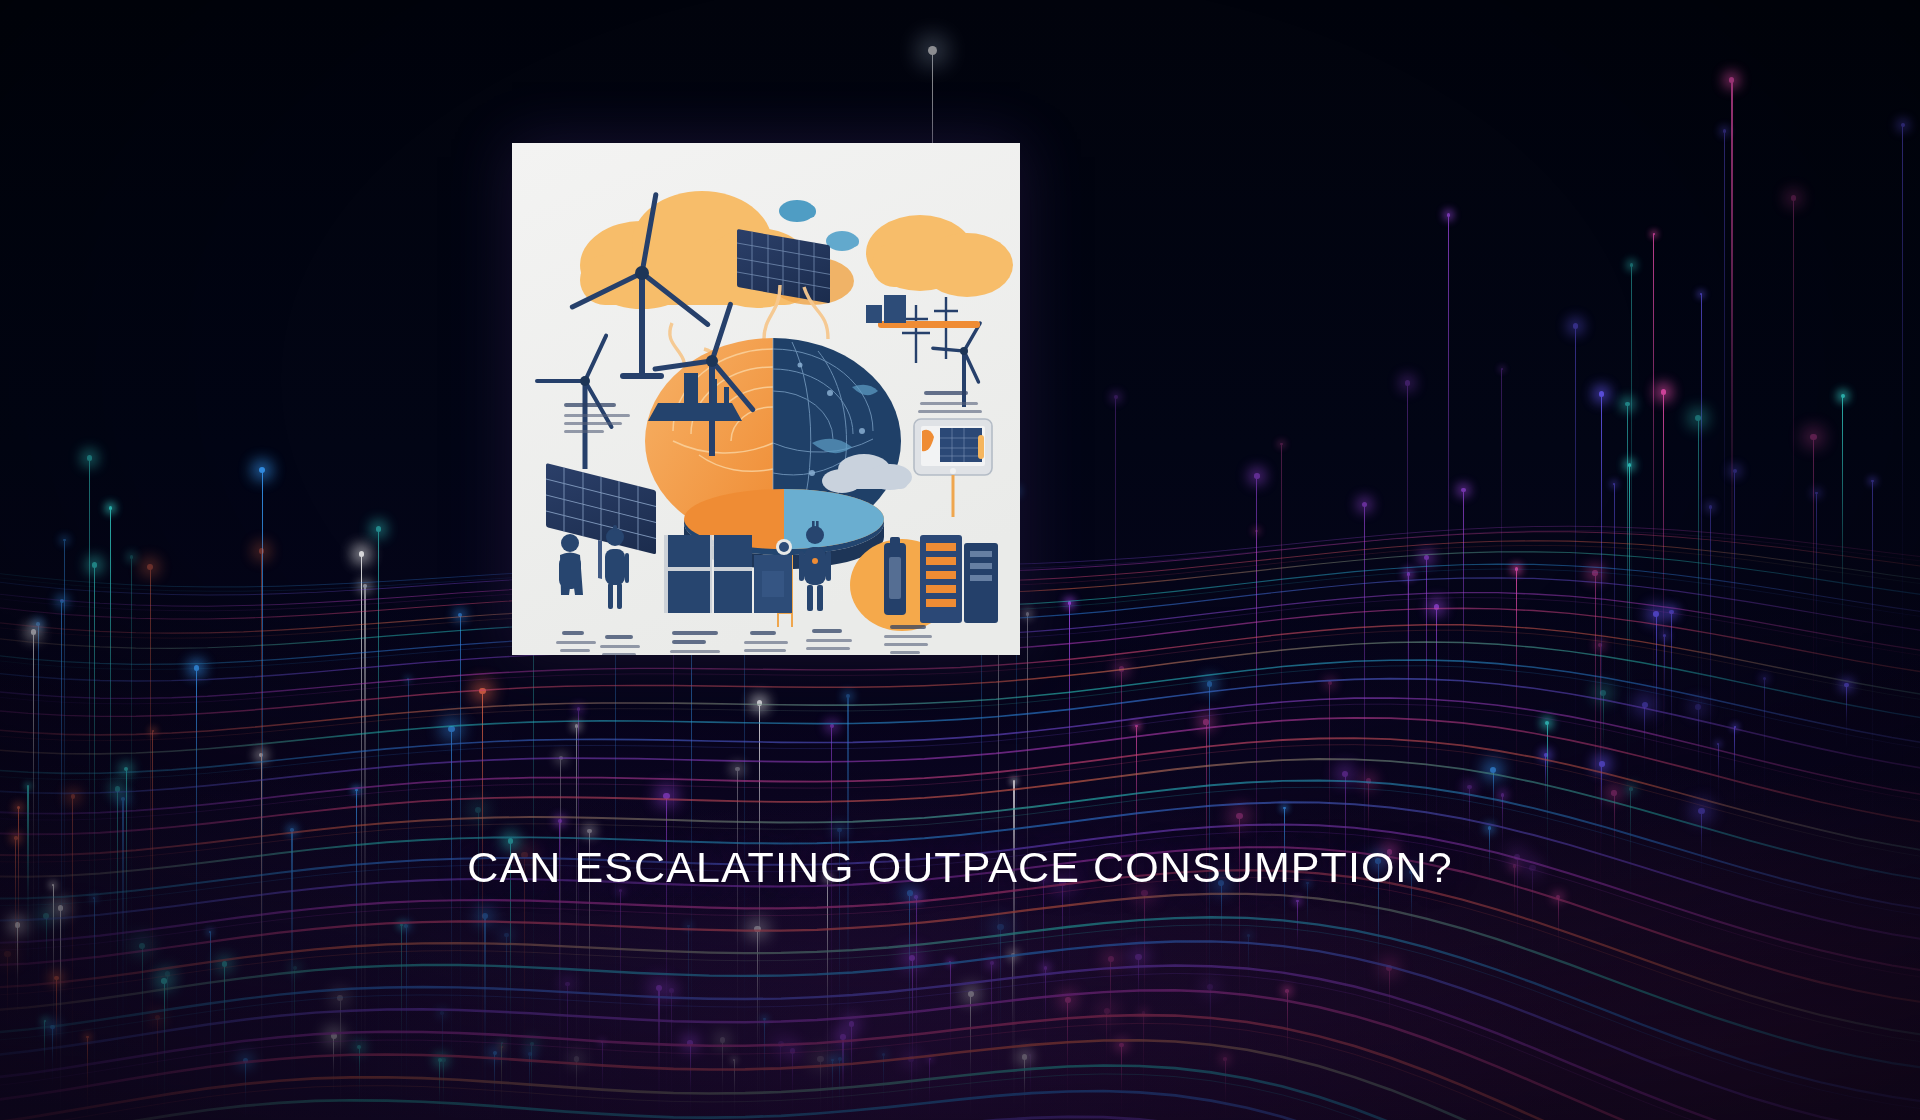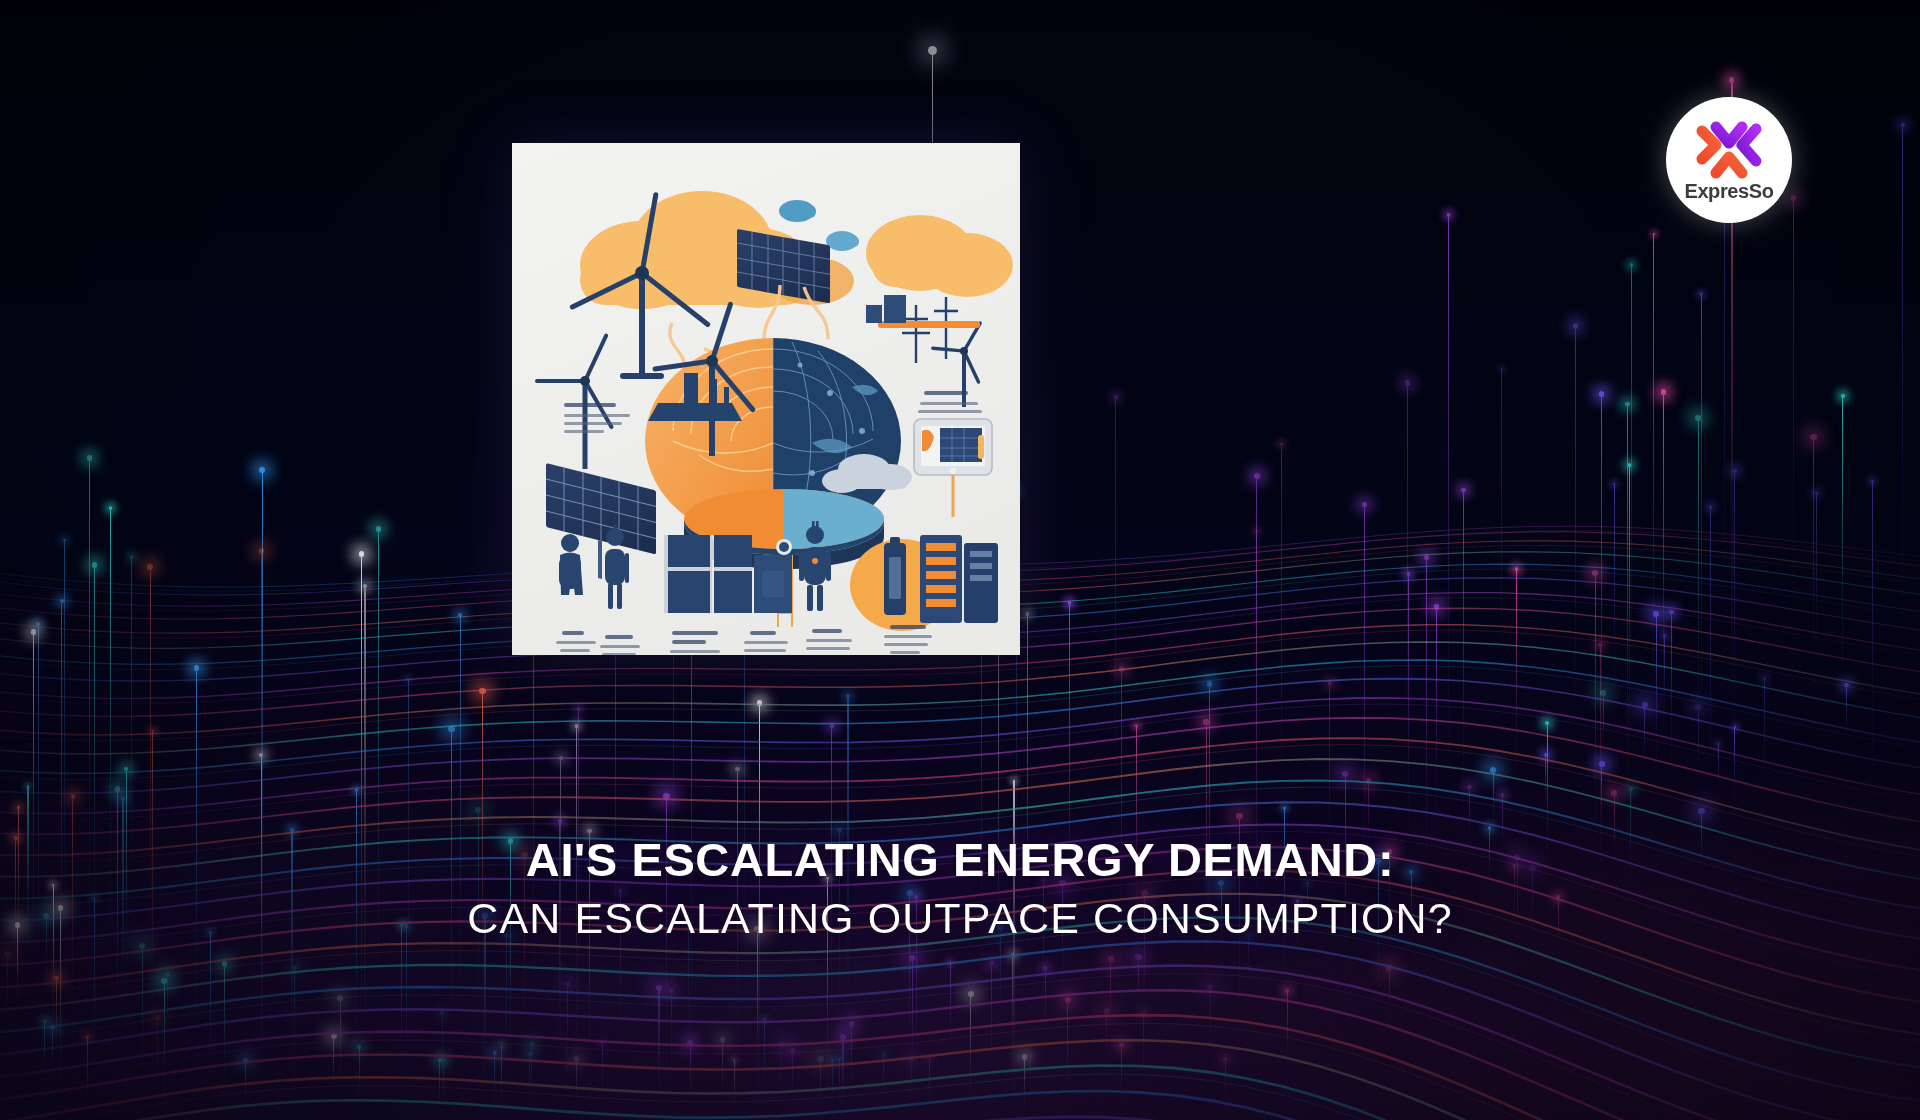--- a/index.html
+++ b/index.html
@@ -1143,38 +1143,18 @@
           <g class="gib2">
             <rect x="372" y="492" width="48" height="3" rx="1.5"></rect>
             <rect x="372" y="500" width="44" height="3" rx="1.5"></rect>
             <rect x="378" y="508" width="30" height="3" rx="1.5"></rect>
           </g>
         </g>
       </g>
     </svg>
   </div>
 
-  <div id="logo">
-    <svg class="mark" viewBox="0 0 70 58">
-      <defs>
-        <linearGradient id="lr" x1="0" y1="1" x2="1" y2="0">
-          <stop offset="0" stop-color="#f0492b"></stop>
-            <stop offset="1" stop-color="#f4643a"></stop>
-        </linearGradient>
-        <linearGradient id="lp" x1="0" y1="1" x2="1" y2="0">
-          <stop offset="0" stop-color="#7a18d0"></stop>
-            <stop offset="1" stop-color="#b12cf5"></stop>
-        </linearGradient>
-      </defs>
-      <path d="M8 10 L22 24 L8 38" stroke="url(#lr)" stroke-width="11" fill="none" stroke-linecap="round" stroke-linejoin="round"></path>
-      <path d="M22 52 L35 36 L48 52" stroke="url(#lr)" stroke-width="11" fill="none" stroke-linecap="round" stroke-linejoin="round"></path>
-      <path d="M22 6 L35 22 L48 6" stroke="url(#lp)" stroke-width="11" fill="none" stroke-linecap="round" stroke-linejoin="round"></path>
-      <path d="M62 8 L48 24 L62 40" stroke="url(#lp)" stroke-width="11" fill="none" stroke-linecap="round" stroke-linejoin="round"></path>
-    </svg>
-    <div class="wordmark">ExpresSo</div>
-  </div>
 
   <div id="headline">
-    <div class="l1">AI'S ESCALATING ENERGY DEMAND:</div>
     <div class="l2">CAN ESCALATING OUTPACE CONSUMPTION?</div>
   </div>
 
 </div>
 
 </body></html>

